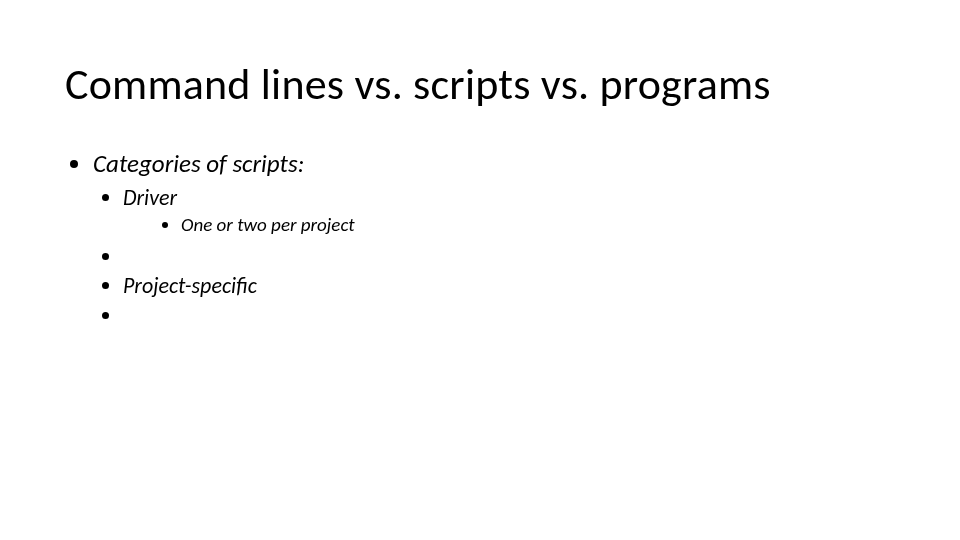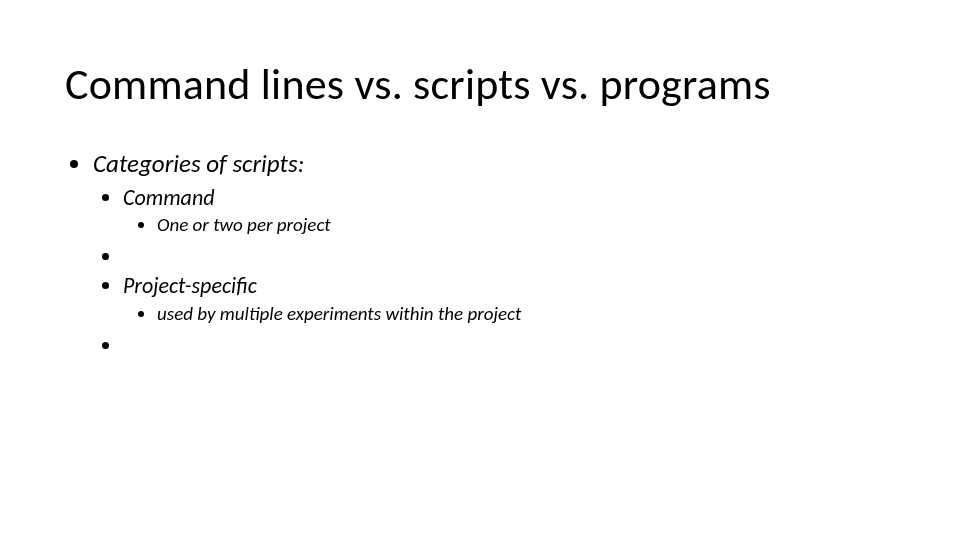--- a/index.html
+++ b/index.html
@@ -48,52 +48,47 @@
     margin-bottom: 0;
   }
   .l2 > li { margin-bottom: 2px; }
   
   .l3 {
     font-size: 19px;
     padding-left: 34px;
     margin-top: 2px;
     margin-bottom: 6px;
   }
-  .l3 > li { margin-bottom: 2px; }
+  .l3 > li { margin-bottom: 2px; margin-left: 24px; }
 </style>
 </head>
 <body>
 
 <div class="slide">
   <h1 class="title">Command lines vs. scripts vs. programs</h1>
 
   <ul class="l1">
     <li>
       <span>Categories of scripts:</span>
 
       <ul class="l2">
         <li>
-          <span>Command</span>
+          <span>Driver</span>
           <ul class="l3">
             <li>
               <span>One or two per project</span>
             </li>
           </ul>
         </li>
 
         <li>
         </li>
 
         <li>
           <span>Project-specific</span>
-          <ul class="l3">
-            <li>
-              <span>used by multiple experiments within the project</span>
-            </li>
-          </ul>
         </li>
 
         <li>
         </li>
       </ul>
     </li>
   </ul>
 </div>
 
 </body></html>

